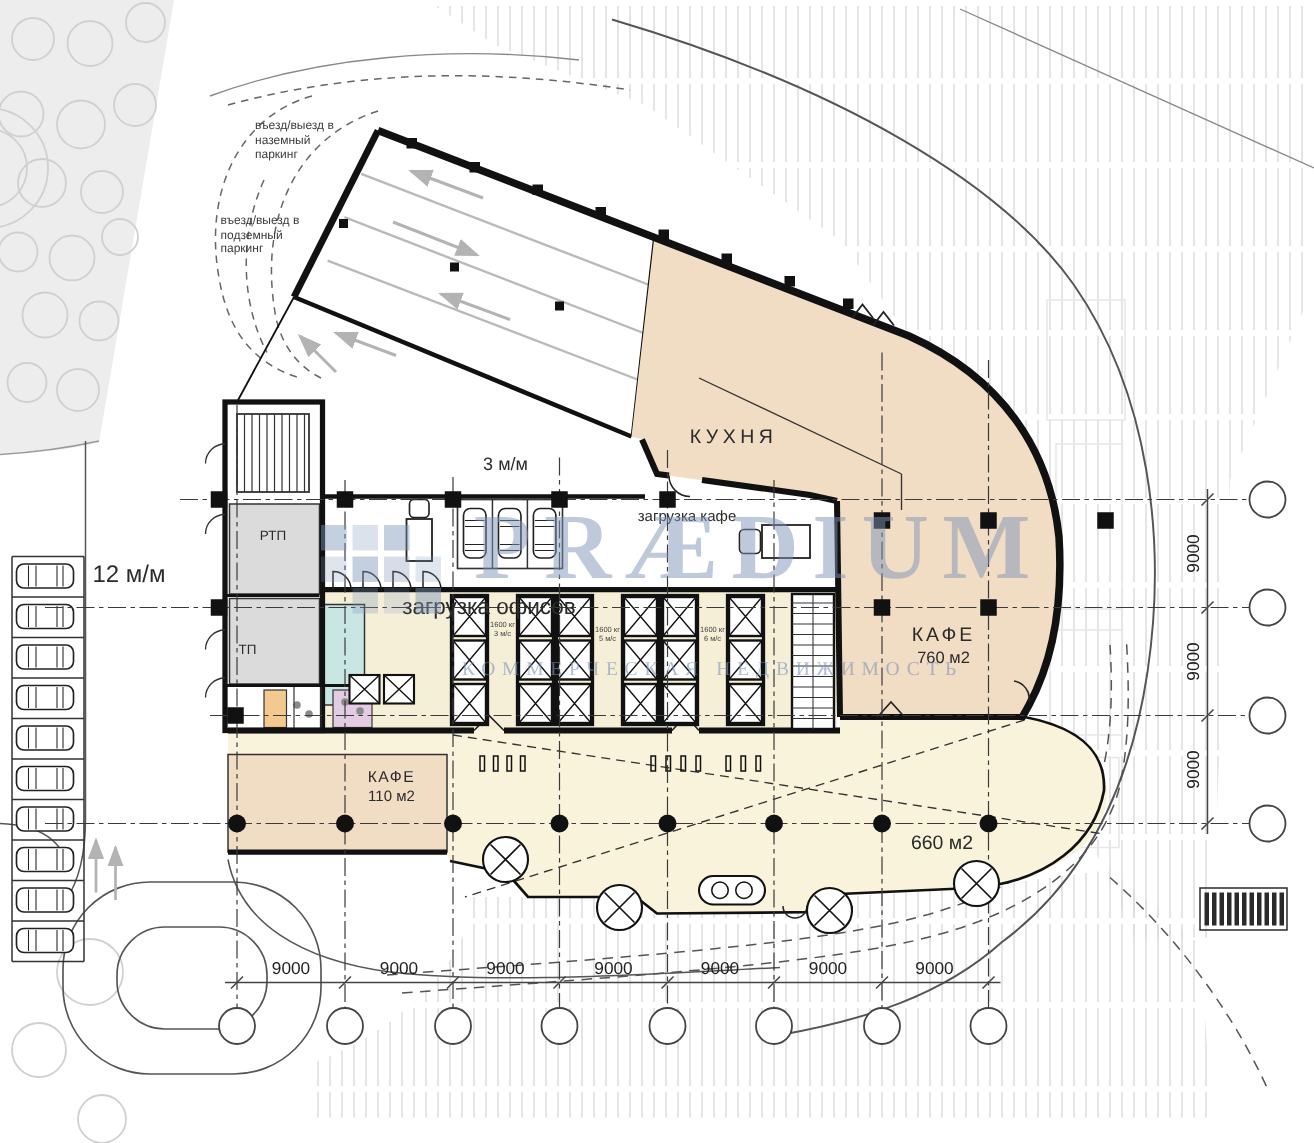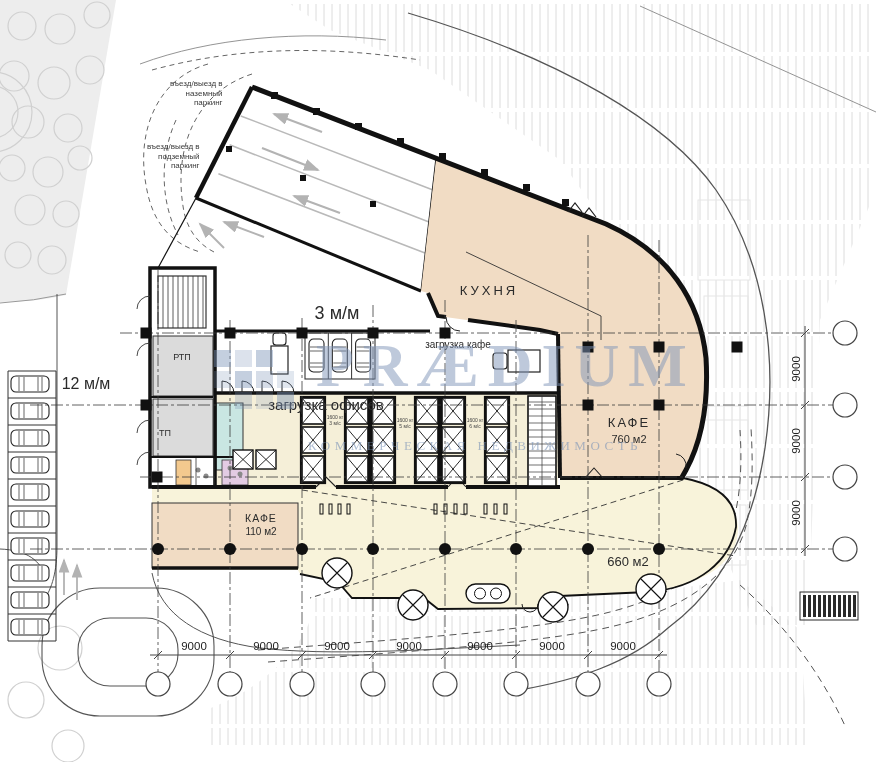--- a/index.html
+++ b/index.html
@@ -1,21 +1,21 @@
 <!DOCTYPE html>
 <html><head>
 <meta charset="utf-8">
 <style>
   html,body{margin:0;padding:0;background:#fff;}
   .stage{position:relative;width:876px;height:762px;background:#fff;overflow:hidden;
          font-family:"Liberation Sans",sans-serif;}
   .stage svg{position:absolute;left:0;top:0;}
   .lbl{position:absolute;color:#2b2b2b;transform:translateX(-50%);text-align:left;
        white-space:pre-line;line-height:1.15;}
-  .lbl-left{transform:none;text-align:right;}
+  .lbl-left{transform:none;text-align:left;}
   .small-note{font-size:8px;line-height:9.5px;color:#3a3a3a;}
   .dim{position:absolute;font-size:11.5px;color:#222;transform:translateX(-50%);}
   .dim-r{position:absolute;font-size:11.5px;color:#222;transform:translate(-50%,-50%) rotate(-90deg);}
   .elv{position:absolute;font-size:5px;line-height:5.6px;color:#444;transform:translateX(-50%);text-align:center;}
   
   .wm{position:absolute;left:0;top:0;width:735px;height:762px;pointer-events:none;}
   .wm-text{position:absolute;left:316px;top:330px;font-family:"Liberation Serif",serif;
            font-size:62px;letter-spacing:9px;color:rgba(125,148,184,0.50);font-weight:bold;}
   .wm-tag{position:absolute;left:308px;top:392px;font-family:"Liberation Serif",serif;
           font-size:13px;letter-spacing:4.5px;color:rgba(125,148,184,0.62);margin-top:46px;}
@@ -405,21 +405,21 @@
 </svg>
 
 <div>
   <div class="lbl lbl-left small-note" style="left:170px;top:79px">въезд/выезд в
 наземный
 паркинг</div>
   <div class="lbl lbl-left small-note" style="left:147px;top:142px">въезд/выезд в
 подземный
 паркинг</div>
 
-  <div class="lbl" style="left:337px;top:303px;font-size:18px">3 м/м</div>
+  <div class="lbl" style="left:337px;top:303px;font-size:12px">3 м/м</div>
   <div class="lbl" style="left:86px;top:375px;font-size:16px">12 м/м</div>
 
   <div class="lbl" style="left:458px;top:339px;font-size:10px">загрузка кафе</div>
   <div class="lbl" style="left:326px;top:396px;font-size:15px">загрузка офисов</div>
 
   <div class="lbl" style="left:489px;top:284px;font-size:13px;letter-spacing:3px">КУХНЯ</div>
 
   <div class="lbl" style="left:629px;top:416px;font-size:13px;letter-spacing:2px">КАФЕ</div>
   <div class="lbl" style="left:629px;top:433px;font-size:11px">760 м2</div>
 

